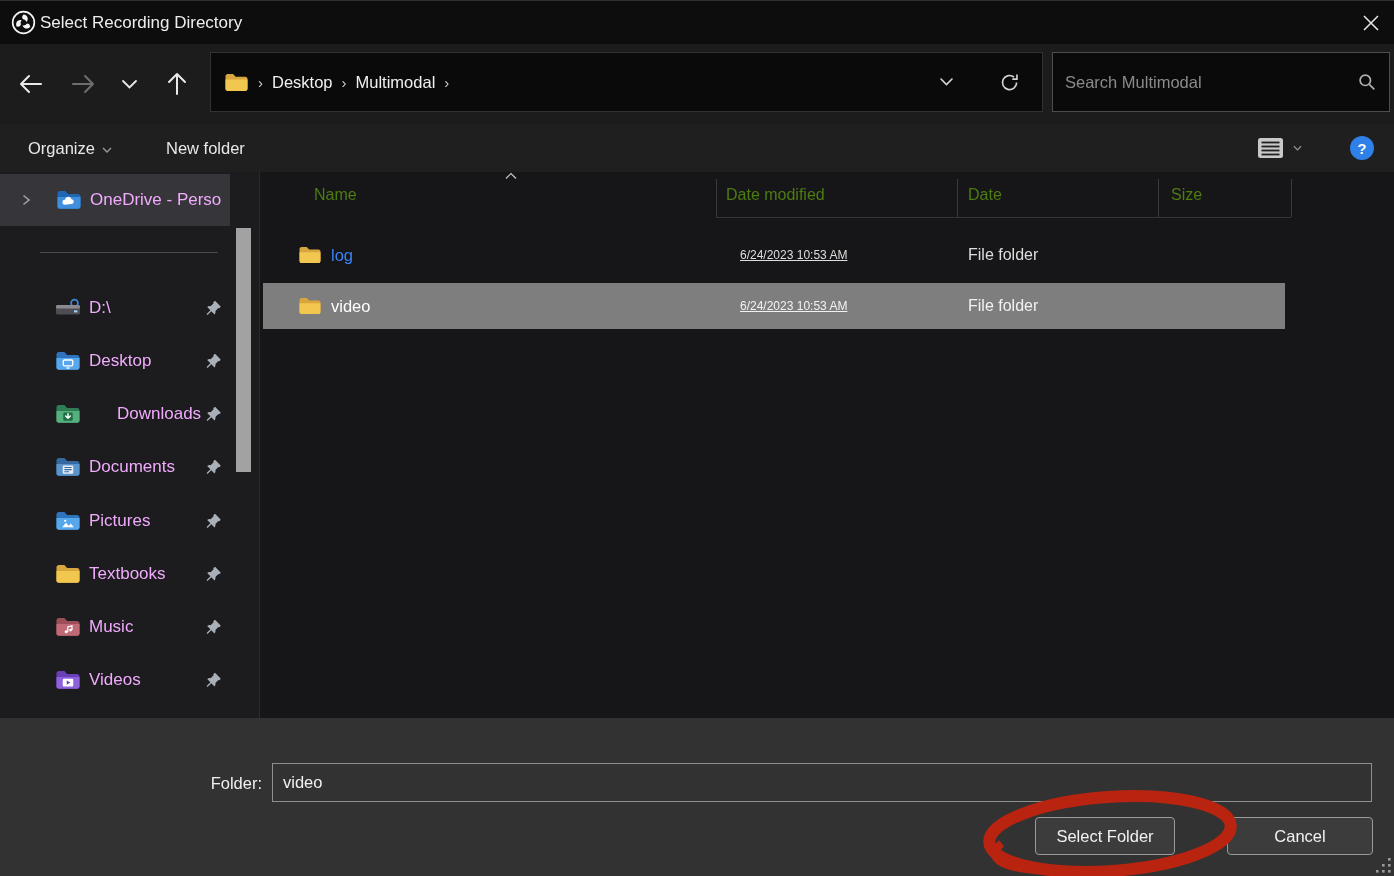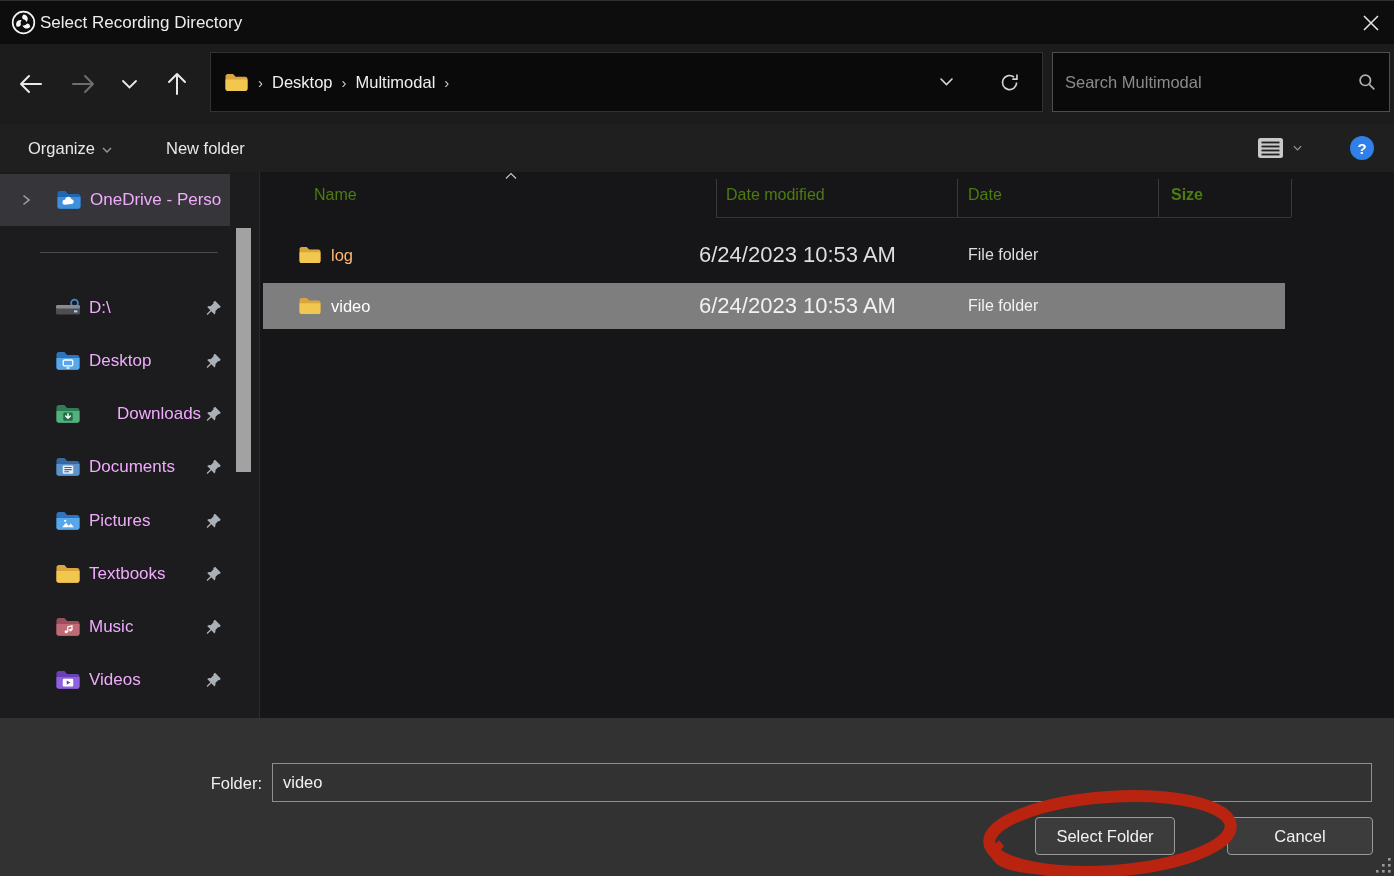--- a/index.html
+++ b/index.html
@@ -50,22 +50,22 @@
 .sb-item .sb-ic{margin-left:55px;}
 .sb-pin{position:absolute;left:204px;width:18px;height:18px;}
 .sb-thumb{position:absolute;left:236px;top:56px;width:15px;height:244px;background:#a2a2a2;}
 
 .col-sep{position:absolute;top:7px;width:1px;height:38px;background:#3a3a3a;}
 .hdr{position:absolute;top:14px;font-size:16px;color:#4d7c0f;}
 .hdr-underline{position:absolute;top:45px;left:456px;width:575px;height:1px;background:#353535;}
 .sort-caret{position:absolute;left:244px;top:0px;}
 .frow{position:absolute;left:3px;width:1022px;height:46px;display:flex;align-items:center;}
 .frow .f-ic{position:absolute;left:35px;width:24px;height:20px;}
-.f-name{position:absolute;left:68px;font-size:16.5px;color:#fdba74;}
-.f-date{position:absolute;left:436px;font-size:22px;color:#dedede;}
+.f-name{position:absolute;left:68px;font-size:16.5px;color:#3b82f6;}
+.f-date{position:absolute;left:477px;font-size:12px;color:#dedede;text-decoration:underline;}
 .f-type{position:absolute;left:705px;font-size:16px;color:#dedede;}
 .frow.selected{background:#7e7e7e;}
 .frow.selected .f-name{color:#fff;}
 .frow.selected .f-date,.frow.selected .f-type{color:#f2f2f2;}
 
 .footer{position:absolute;left:0;top:718px;width:100%;height:158px;background:#323232;}
 .folder-label{position:absolute;left:160px;top:56px;width:102px;text-align:right;font-size:16.5px;color:#f0f0f0;}
 .folder-input{position:absolute;left:272px;top:45px;width:1100px;height:39px;background:#323232;border:1px solid #8f8f8f;color:#f2f2f2;font-size:16.5px;padding-left:10px;font-family:"Liberation Sans",sans-serif;outline:none;}
 .btn{position:absolute;top:99px;height:38px;background:#3c3c3c;border:1px solid #9a9a9a;border-radius:4px;color:#f2f2f2;font-size:16.5px;font-family:"Liberation Sans",sans-serif;}
 .btn-select{left:1035px;width:140px;}
@@ -301,21 +301,21 @@
     <div class="sb-thumb"></div>
   </div>
 
   <div class="filearea">
     <svg class="sort-caret" width="14" height="8" viewBox="0 0 14 8">
         <path d="M2 6.5 L7 1.5 L12 6.5" stroke="#c8c8c8" stroke-width="1.2" fill="none"></path>
       </svg>
     <span class="hdr" style="left:54px;">Name</span>
     <span class="hdr" style="left:466px;text-align:right;">Date modified</span>
     <span class="hdr" style="left:708px;">Date</span>
-    <span class="hdr" style="left:911px;font-weight:bold;">Size</span>
+    <span class="hdr" style="left:911px;">Size</span>
     <div class="col-sep" style="left:456px;"></div>
     <div class="col-sep" style="left:697px;"></div>
     <div class="col-sep" style="left:898px;"></div>
     <div class="col-sep" style="left:1031px;"></div>
     <div class="hdr-underline"></div>
 
     <div class="frow" style="top:57px;height:52px;">
       <svg class="f-ic" viewBox="0 0 24 21">
         <path d="M1 4.2 C1 3 2 2 3.2 2 h5.4 l2.5 2.7 h9.7 C22 4.7 23 5.7 23 6.9 v9 C23 17.9 22 18.9 20.8 18.9 H3.2 C2 18.9 1 17.9 1 16.7 Z" fill="#d9a53f"></path>
         <path d="M1 7.6 h22 v9.1 c0 1.2-1 2.2-2.2 2.2 H3.2 C2 18.9 1 17.9 1 16.7 Z" fill="#f1c750"></path>

